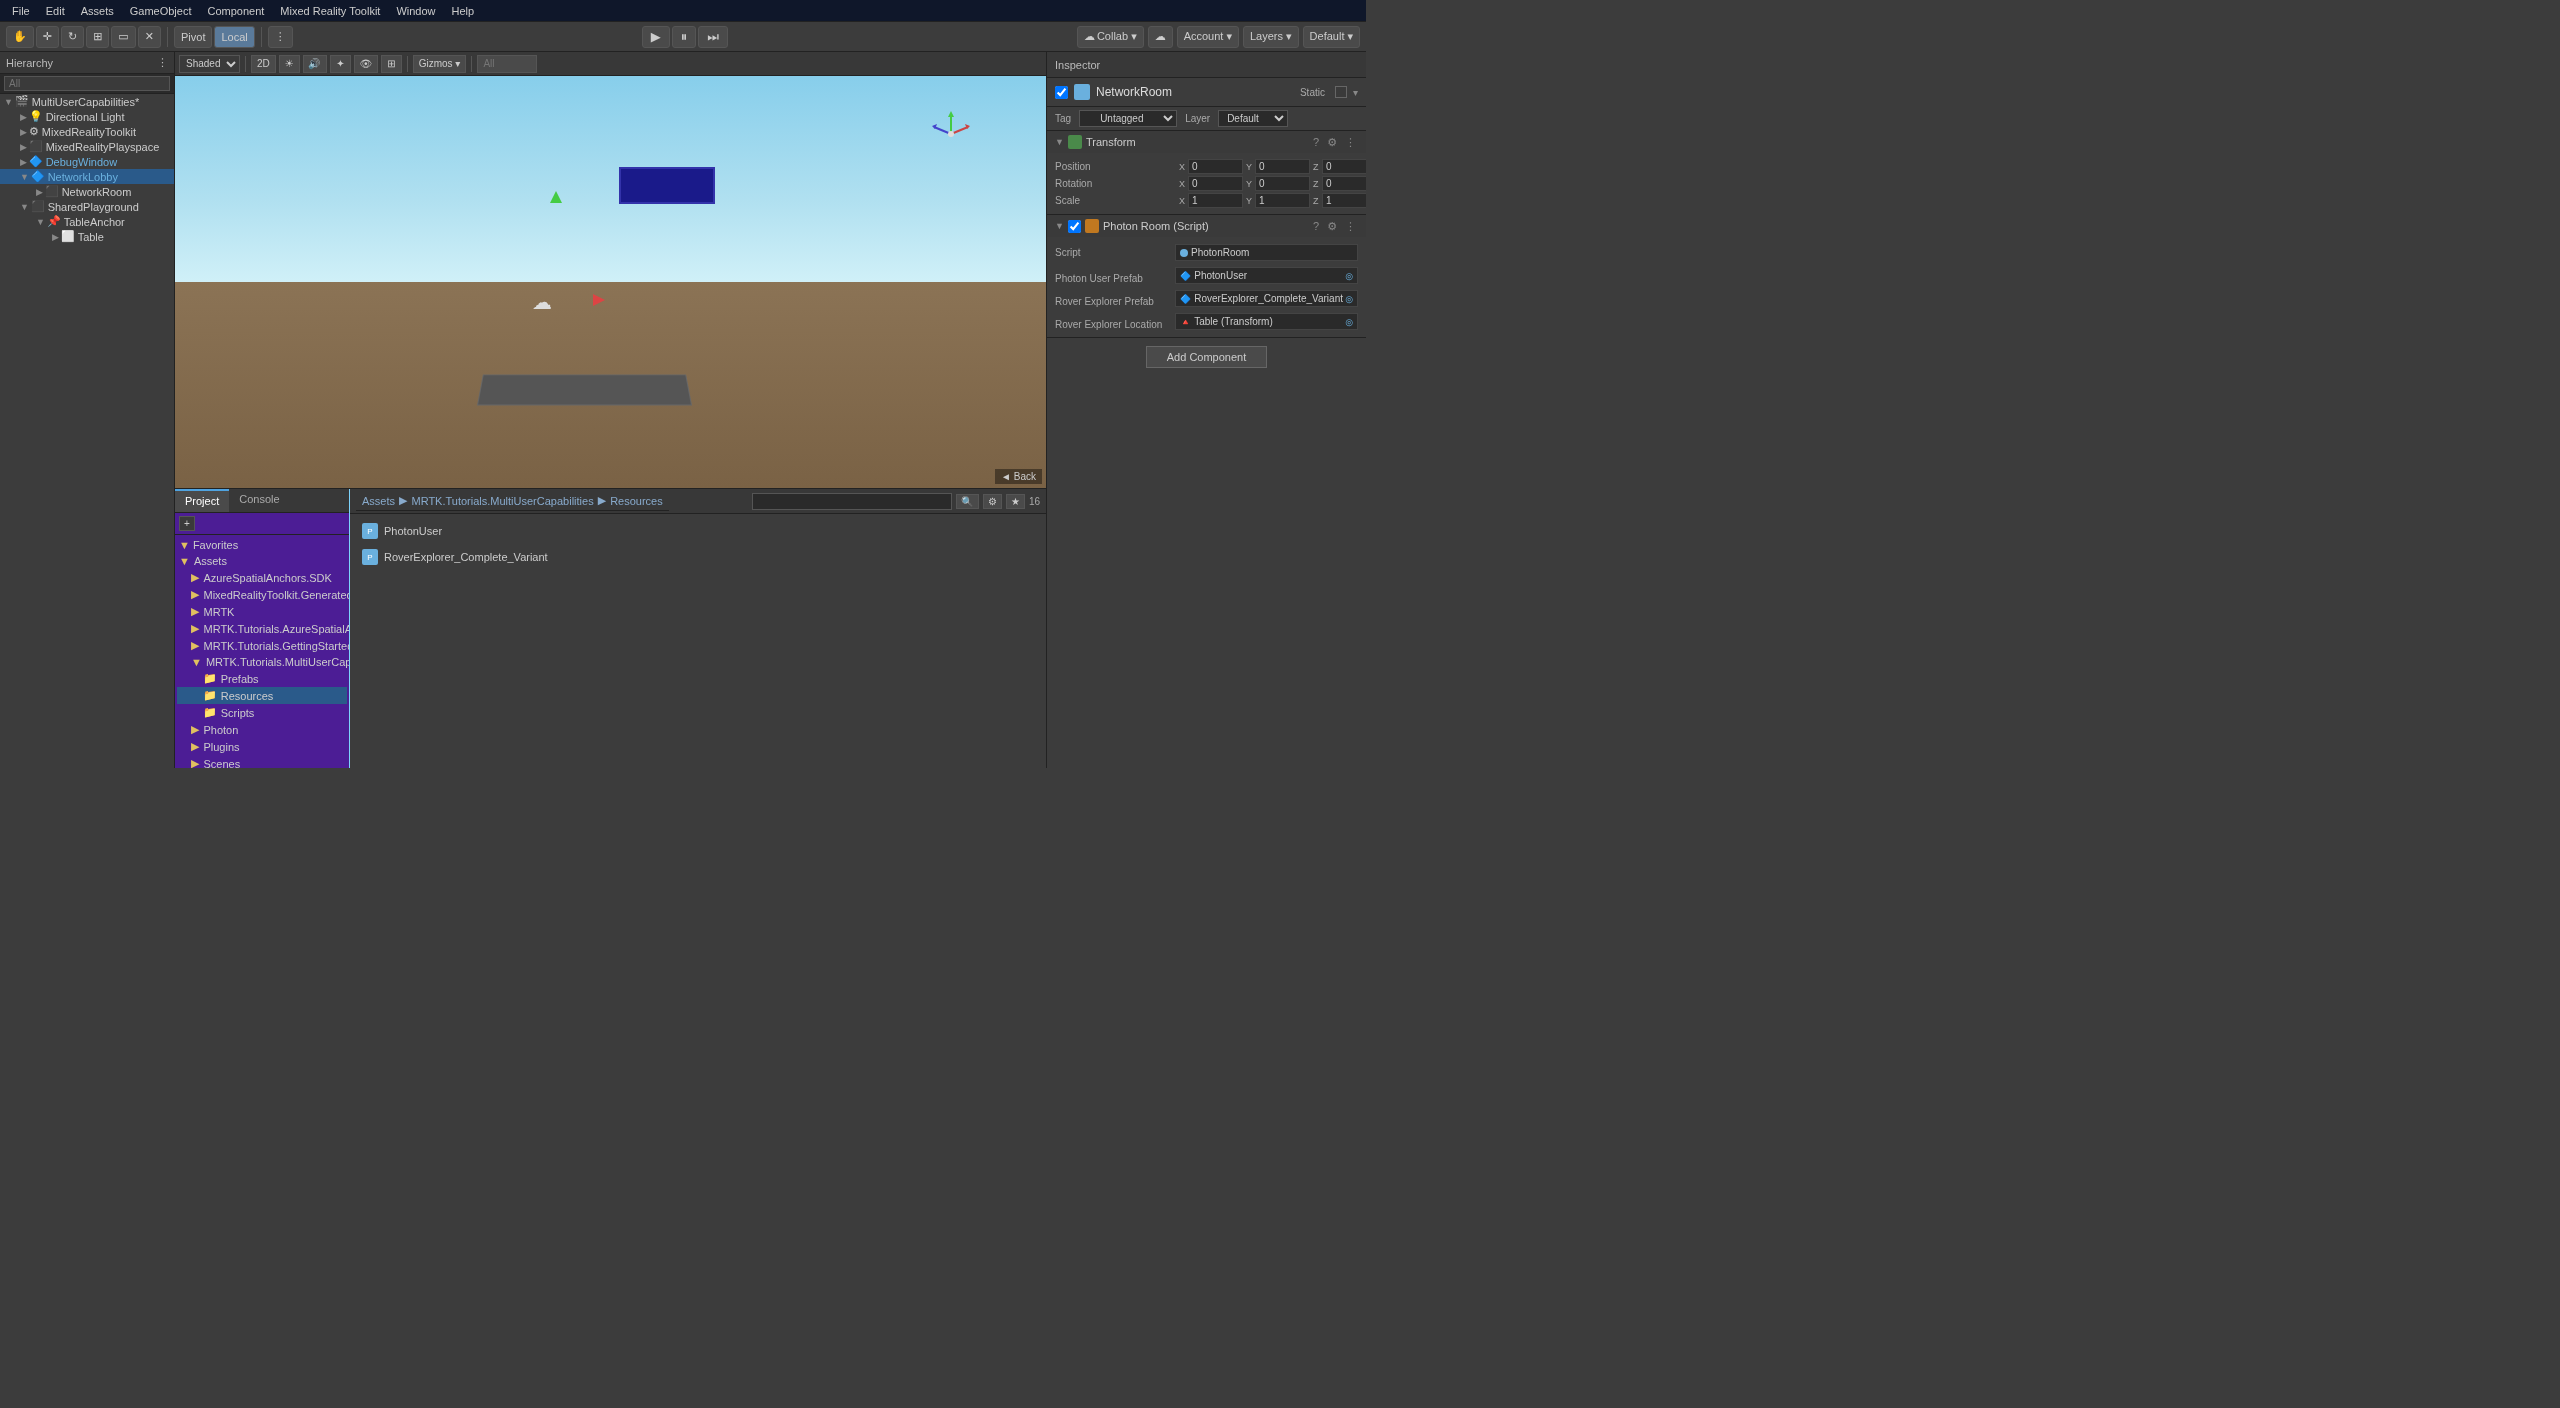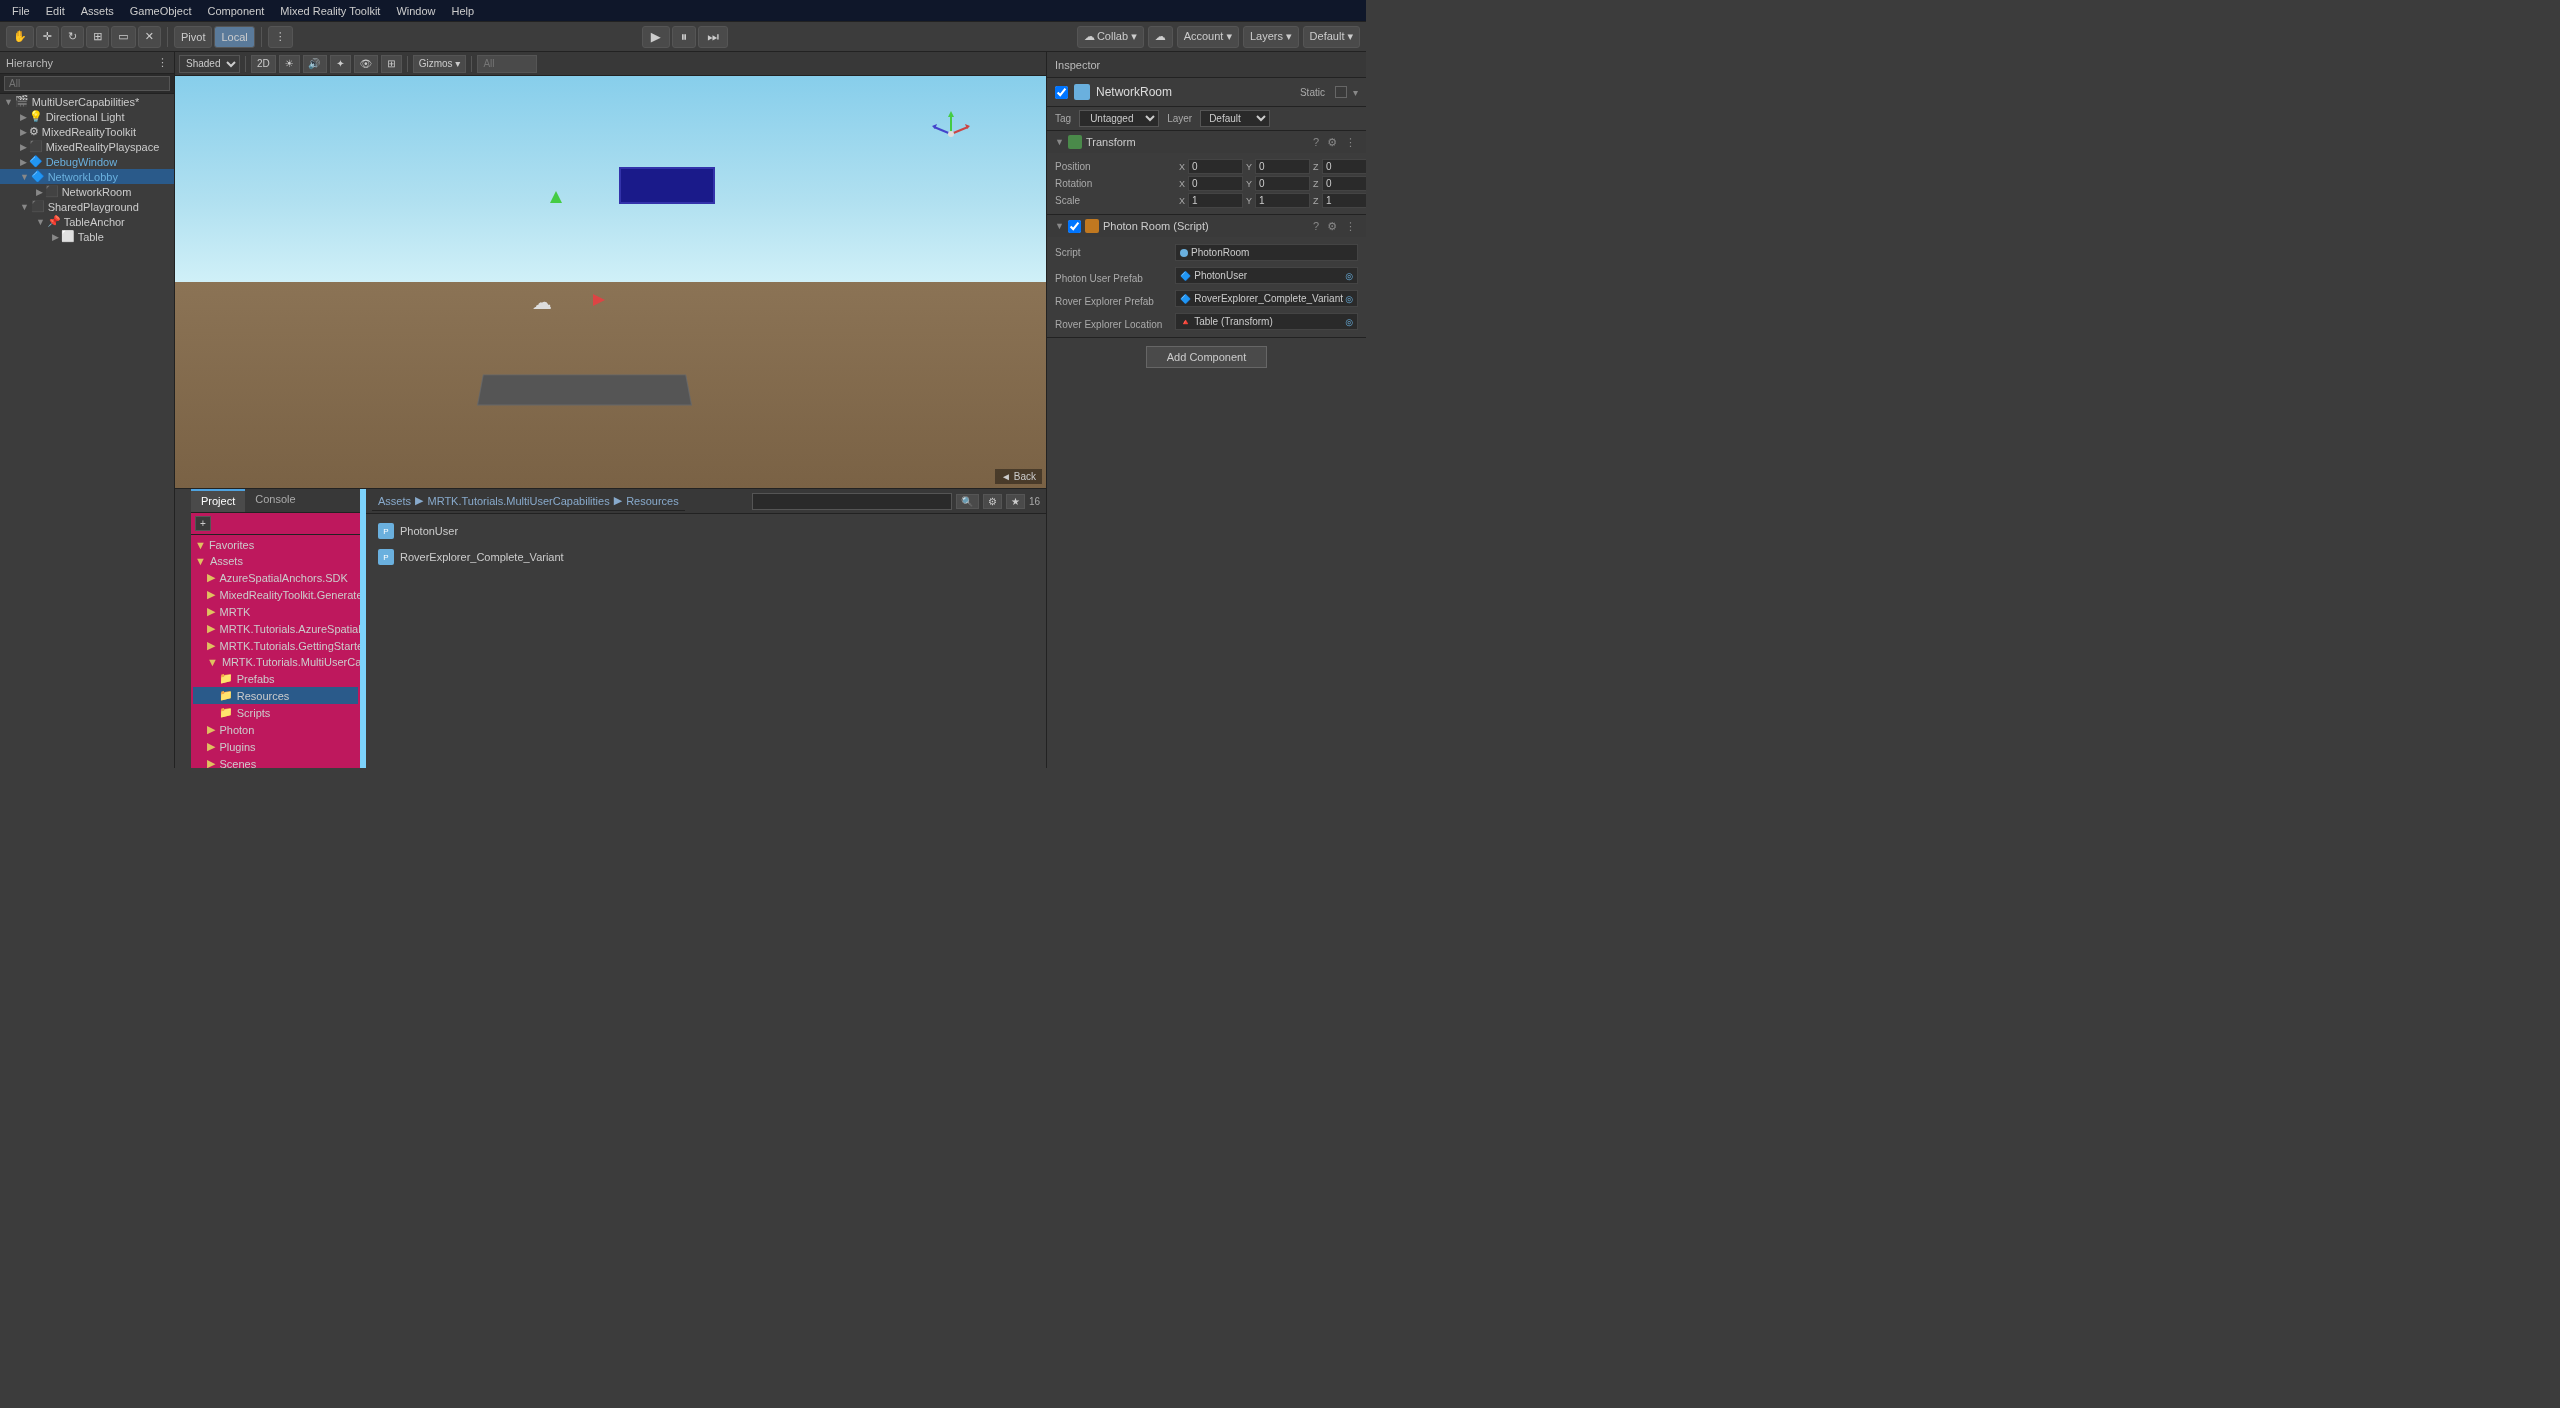--- a/index.html
+++ b/index.html
@@ -65,21 +65,21 @@
     
     .blue-screen { position: absolute; top: 22%; left: 51%; width: 11%; height: 9%; background: #1a1a8a; border: 2px solid #3333aa; }
 
     
     .back-btn { position: absolute; bottom: 4px; right: 4px; background: rgba(0,0,0,0.4); color: #ccc; border: none; font-size: 10px; padding: 2px 6px; cursor: pointer; }
 
     
     #bottom { display: flex; height: 280px; border-top: 1px solid #222; }
 
     
-    #project { width: 175px; background: #be185d; border-right: 6px solid #7dd3fc; display: flex; flex-direction: column; margin-left: 16px; }
+    #project { width: 175px; background: #4c1d95; border-right: 1px solid #7dd3fc; display: flex; flex-direction: column; }
     .proj-tabs { display: flex; background: #383838; border-bottom: 1px solid #222; height: 24px; }
     .proj-tab { padding: 4px 10px; cursor: pointer; font-size: 11px; color: #aaa; }
     .proj-tab.active { background: #4a4a4a; color: #fff; border-top: 2px solid #4fa3e0; }
     .proj-content { flex: 1; overflow-y: auto; padding: 2px; }
     .proj-item { display: flex; align-items: center; padding: 2px 4px; cursor: pointer; font-size: 11px; }
     .proj-item.selected { background: #2a5a8a; }
     .folder-icon { color: #e0c060; margin-right: 4px; }
     .fav-star { color: #e0c060; margin-right: 3px; }
 
     
@@ -98,21 +98,21 @@
     .insp-title { font-size: 11px; color: #bbb; }
 
     .insp-obj-header { display: flex; align-items: center; padding: 6px 8px; border-bottom: 1px solid #222; gap: 6px; }
     .obj-icon { width: 16px; height: 16px; background: #6ab0de; border-radius: 2px; display: flex; align-items: center; justify-content: center; }
     .obj-name { flex: 1; font-size: 12px; color: #ddd; font-weight: 500; }
     .static-label { font-size: 10px; color: #aaa; margin-right: 4px; }
     .static-check { width: 12px; height: 12px; border: 1px solid #666; background: #3a3a3a; }
 
     .insp-tag-row { display: flex; align-items: center; padding: 3px 8px; border-bottom: 1px solid #222; gap: 8px; font-size: 10px; }
     .tag-label { color: #aaa; }
-    .tag-val { background: #2a2a2a; border: 1px solid #555; color: #ccc; padding: 1px 6px; font-size: 10px; min-width: 80px; }
+    .tag-val { background: #2a2a2a; border: 1px solid #555; color: #ccc; padding: 1px 16px; font-size: 10px; min-width: 80px; }
     .layer-label { color: #aaa; }
     .layer-val { background: #2a2a2a; border: 1px solid #555; color: #ccc; padding: 1px 4px; font-size: 10px; min-width: 70px; }
 
     
     .component { border-bottom: 1px solid #222; }
     .component-header { display: flex; align-items: center; padding: 4px 8px; background: #3a3a3a; cursor: pointer; gap: 4px; }
     .comp-arrow { color: #888; font-size: 9px; }
     .comp-icon { width: 14px; height: 14px; background: #4a8a4a; border-radius: 2px; }
     .comp-icon.orange { background: #c07820; }
     .comp-name { font-size: 11px; color: #ccc; flex: 1; }

